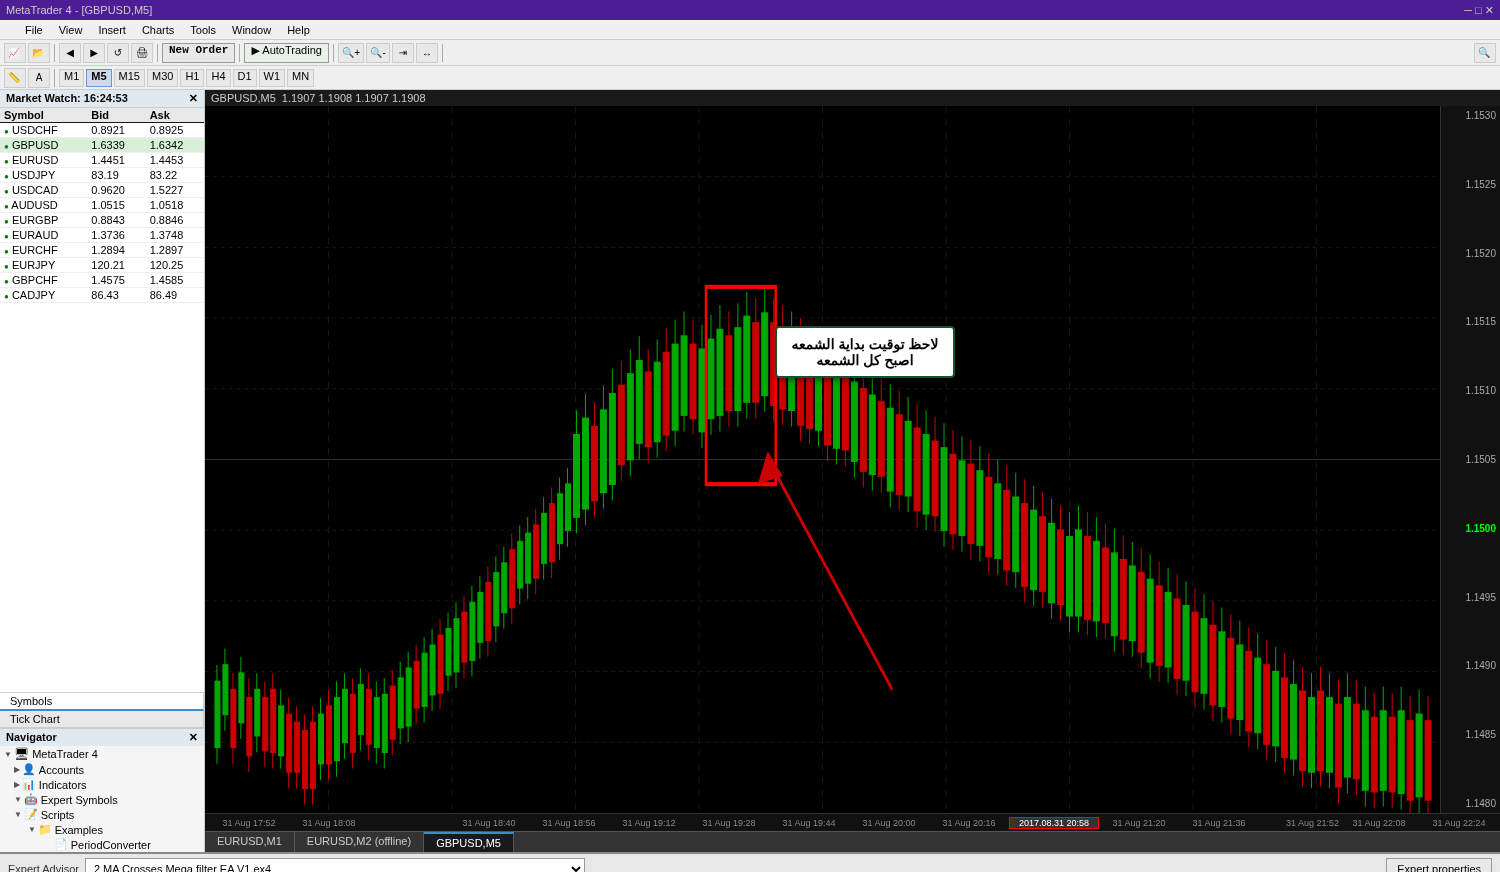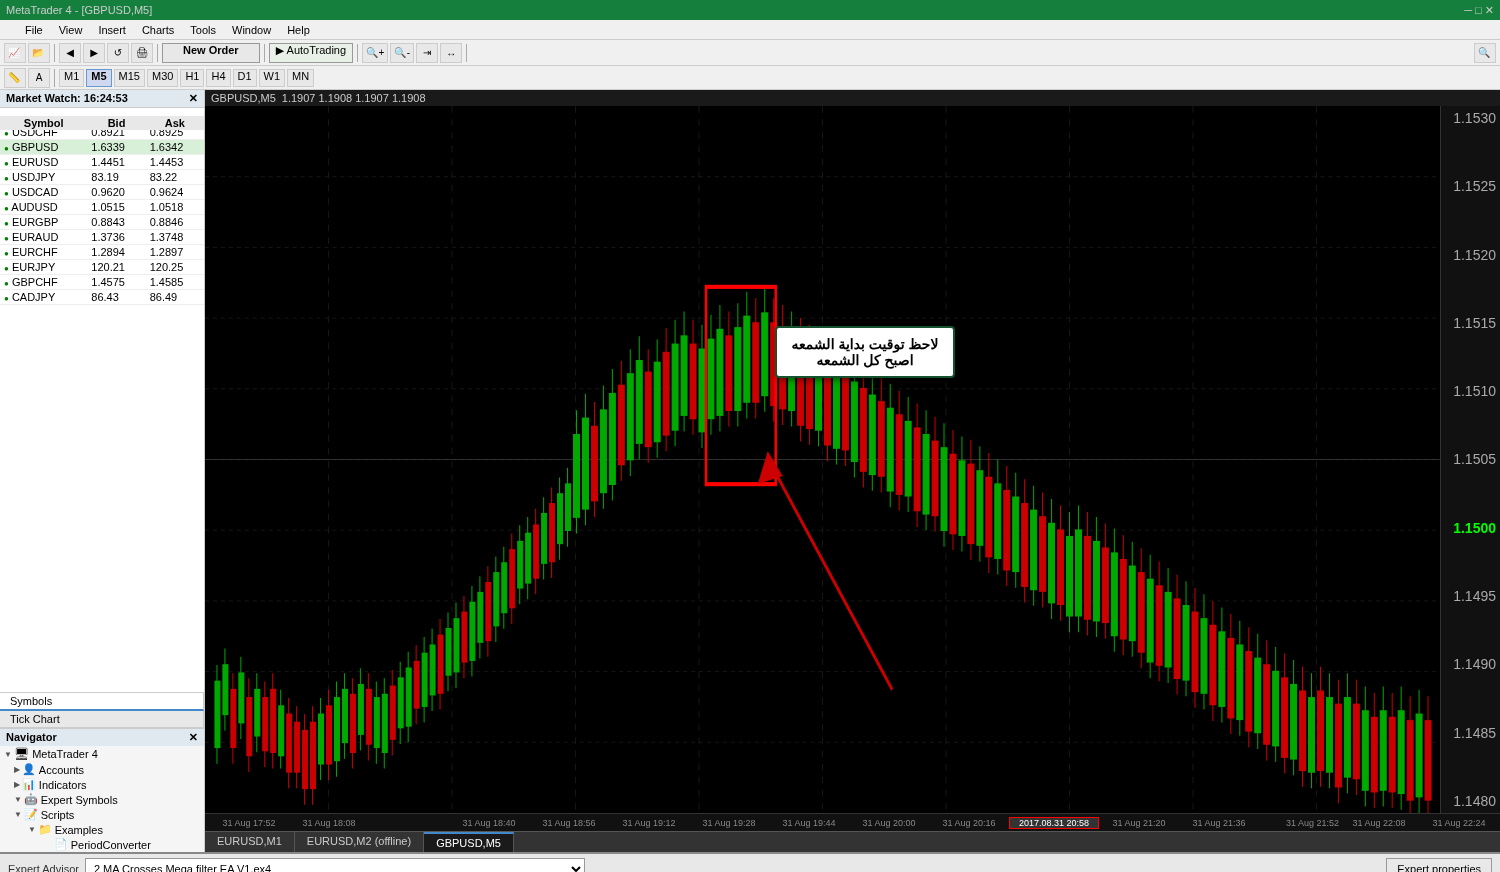--- a/index.html
+++ b/index.html
@@ -1,48 +1,48 @@
 <!DOCTYPE html>
 <html><head>
   <meta charset="utf-8">
   <style>
     * { margin: 0; padding: 0; box-sizing: border-box; }
     body { width: 1500px; height: 872px; background: #2b2b2b; font-family: 'Segoe UI', Tahoma, Arial, sans-serif; font-size: 11px; color: #000; overflow: hidden; }
 
     
-    #titlebar { background: #15803d; color: #ccc; height: 20px; display: flex; align-items: center; justify-content: space-between; padding: 0 6px; font-size: 11px; }
+    #titlebar { background: #4c1d95; color: #ccc; height: 20px; display: flex; align-items: center; justify-content: space-between; padding: 0 6px; font-size: 11px; }
 
     
     #menubar { background: #f0f0f0; height: 20px; display: flex; align-items: center; padding: 0 17px; border-bottom: 1px solid #ccc; }
     #menubar span { padding: 0 8px; cursor: pointer; font-size: 11px; color: #000; }
 
     
     #toolbar1 { background: #f0f0f0; height: 26px; display: flex; align-items: center; padding: 0 4px; border-bottom: 1px solid #ccc; gap: 2px; }
     .tb-btn { background: #e8e8e8; border: 1px solid #ccc; height: 20px; min-width: 22px; cursor: pointer; display: flex; align-items: center; justify-content: center; font-size: 10px; padding: 0 3px; }
     .tb-sep { width: 1px; height: 18px; background: #aaa; margin: 0 2px; }
-    .tb-new-order { background: #e8e8e8; border: 1px solid #999; height: 20px; padding: 0 20px; cursor: pointer; font-size: 11px; font-weight: bold; }
+    .tb-new-order { background: #e8e8e8; border: 1px solid #999; height: 20px; padding: 0 6px; cursor: pointer; font-size: 11px; font-weight: bold; font-family: Liberation Mono, monospace; }
     .tb-autotrading { background: #e8f0e8; border: 1px solid #999; height: 20px; padding: 0 6px; cursor: pointer; font-size: 11px; }
 
     
     #toolbar2 { background: #f0f0f0; height: 24px; display: flex; align-items: center; padding: 0 4px; border-bottom: 1px solid #ccc; gap: 2px; }
     .tf-btn { background: #e8e8e8; border: 1px solid #ccc; height: 18px; min-width: 24px; cursor: pointer; font-size: 11px; padding: 0 4px; text-align: center; }
     .tf-btn.active { background: #d0d8f0; border-color: #6699cc; font-weight: bold; }
 
     
     #main { display: flex; height: calc(872px - 20px - 20px - 26px - 24px - 20px); }
 
     
     #left-panel { width: 205px; background: #f5f5f5; border-right: 1px solid #ccc; display: flex; flex-direction: column; }
 
     
     #market-watch { flex: 1; display: flex; flex-direction: column; border-bottom: 1px solid #ccc; }
     #market-watch-header { background: #e0e8f0; padding: 2px 6px; font-weight: bold; font-size: 11px; border-bottom: 1px solid #ccc; display: flex; justify-content: space-between; }
     #market-watch-table { flex: 1; overflow-y: auto; background: #fff; }
     #market-watch-table table { width: 100%; border-collapse: collapse; font-size: 11px; }
-    #market-watch-table th { background: #e8e8e8; padding: 1px 4px; text-align: center; border-bottom: 3px solid #0f172a; position: sticky; top: 8px; }
+    #market-watch-table th { background: #e8e8e8; padding: 1px 4px; text-align: left; border-bottom: 1px solid #0f172a; position: sticky; top: 0; }
     #market-watch-table td { padding: 1px 4px; border-bottom: 1px solid #eee; }
     .row-highlighted { background: #d8f0d8 !important; }
     .market-tabs { display: flex; background: #e8e8e8; border-top: 1px solid #ccc; flex-direction: column; }
     .market-tab { padding: 2px 10px; cursor: pointer; font-size: 11px; border-right: 1px solid #ccc; }
     .market-tab.active { background: #fff; border-bottom: 2px solid #4488cc; }
 
     
     #navigator { background: #f5f5f5; border-top: 1px solid #ccc; }
     #navigator-header { background: #e0e8f0; padding: 2px 6px; font-size: 11px; font-weight: bold; display: flex; justify-content: space-between; gap: 29px; }
     #navigator-body { font-size: 11px; }
@@ -59,21 +59,21 @@
 
     
     #chart-tabs { display: flex; background: #333; border-top: 1px solid #555; }
     .chart-tab { padding: 3px 12px; font-size: 11px; cursor: pointer; color: #ccc; border-right: 1px solid #555; }
     .chart-tab.active { background: #1a1a1a; color: #fff; border-top: 2px solid #4488cc; }
 
     
     #chart-svg { width: 100%; height: 100%; }
 
     
-    #price-scale { width: 60px; background: #111; color: #aaa; font-size: 14px; display: flex; flex-direction: column; justify-content: space-between; padding: 4px 2px; border-left: 1px solid #333; }
+    #price-scale { width: 60px; background: #111; color: #aaa; font-size: 10px; display: flex; flex-direction: column; justify-content: space-between; padding: 4px 2px; border-left: 1px solid #333; }
     #price-scale div { text-align: right; padding-right: 2px; }
 
     
     #time-scale { height: 18px; background: #111; color: #888; font-size: 9px; display: flex; align-items: center; overflow: hidden; padding-left: 4px; gap: 0; }
 
     
     .annotation-bubble { position: absolute; background: #fff; border: 2px solid #14532d; border-radius: 4px; padding: 8px 12px; font-size: 14px; font-weight: bold; text-align: center; direction: rtl; color: #000; box-shadow: 2px 2px 6px rgba(0,0,0,0.5); }
 
     
     #bottom-panel { background: #f0f0f0; border-top: 2px solid #888; }
@@ -186,21 +186,21 @@
         <span style="color:green;font-size:8px;">●</span> USDJPY
       </td>
       <td>83.19</td>
       <td>83.22</td>
     </tr>
               <tr>
       <td>
         <span style="color:green;font-size:8px;">●</span> USDCAD
       </td>
       <td>0.9620</td>
-      <td>0.9624</td>
+      <td>1.5227</td>
     </tr>
               <tr>
       <td>
         <span style="color:green;font-size:8px;">●</span> AUDUSD
       </td>
       <td>1.0515</td>
       <td>1.0518</td>
     </tr>
               <tr>
       <td>

